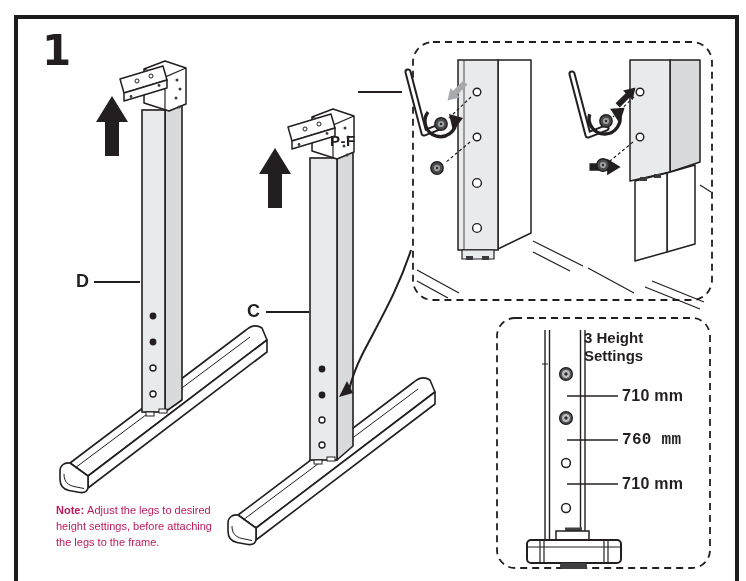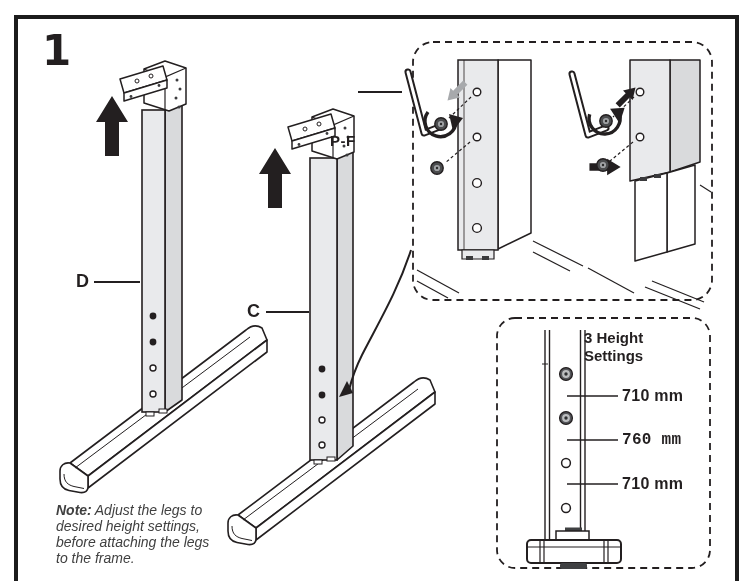--- a/index.html
+++ b/index.html
@@ -9,22 +9,22 @@
          border:4px solid #1c1c1c;box-sizing:border-box;}
   svg.art{position:absolute;left:0;top:0;}
   .lbl{position:absolute;font-weight:700;color:#231f20;white-space:pre-line;}
   .step{left:42px;top:26px;font-size:42px;font-family:"DejaVu Sans",sans-serif;letter-spacing:-1px;}
   .part-d{left:76px;top:271px;font-size:18px;}
   .part-c{left:247px;top:301px;font-size:18px;}
   .tool{left:330px;top:84px;font-size:15px;letter-spacing:.5px;margin-top:48px;}
   .hs-title{left:584px;top:329px;font-size:15px;line-height:18px;width:72px;}
   .hs{left:622px;font-size:16px;letter-spacing:.3px;}
   .hs1{top:387px;} .hs2{top:431px;font-family:Liberation Mono, monospace;} .hs3{top:475px;}
-  .note{position:absolute;left:56px;top:502px;width:162px;font-size:14px;line-height:16px;
-        font-style:italic;color:#404040;}
+  .note{position:absolute;left:56px;top:502px;width:162px;font-size:11px;line-height:16px;
+        color:#be185d;}
   .note .np{font-weight:700;margin-right:3px;}
 </style>
 </head>
 <body>
 
 <div class="page">
   <div class="frame"></div>
 
   <svg class="art" width="746" height="581" viewBox="0 0 746 581">
     <defs>

